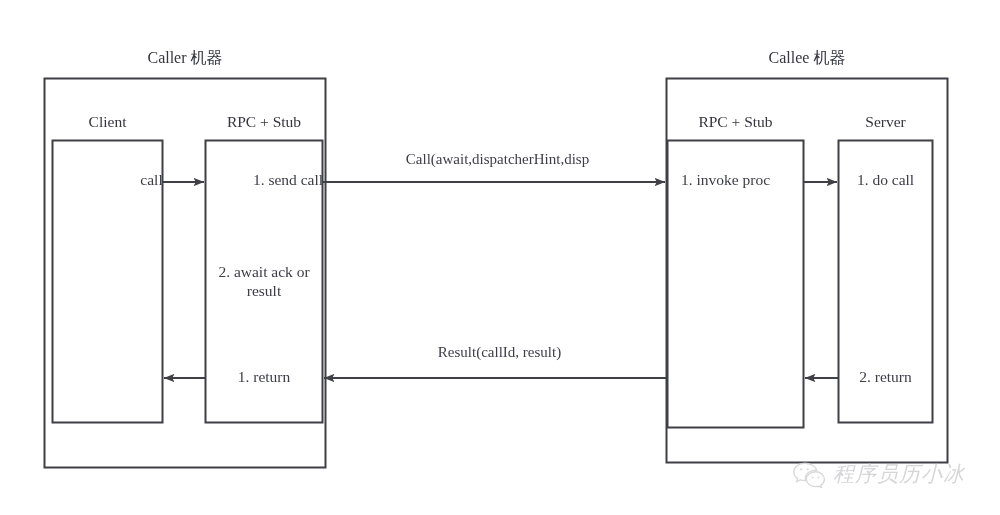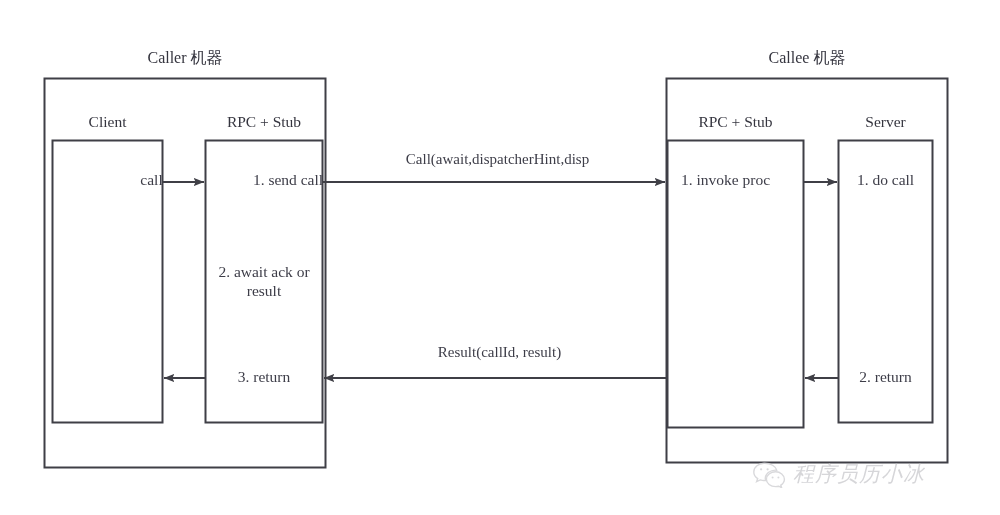--- a/index.html
+++ b/index.html
@@ -123,36 +123,36 @@
 
   <div class="txt component-label" style="left:838px; top:112px; width:95px;">Server</div>
 
   <div class="txt step-label" style="left:52px; top:170px; width:111px;padding-left:44px;">call</div>
 
   <div class="txt step-label" style="left:205px; top:170px; width:118px;margin-left:24px;">1. send call</div>
 
   <div class="txt step-label" style="left:203px; top:262px; width:122px;">2. await ack or
 result</div>
 
-  <div class="txt step-label" style="left:205px; top:367px; width:118px;">3. return</div>
+  <div class="txt step-label" style="left:205px; top:367px; width:118px;">1. return</div>
 
   <div class="txt step-label" style="left:667px; top:170px; width:117px;">1. invoke proc</div>
 
 
   <div class="txt step-label" style="left:838px; top:170px; width:95px;">1. do call</div>
 
   <div class="txt step-label" style="left:838px; top:367px; width:95px;">2. return</div>
 
   <div class="txt edge-label" style="left:370px; top:111px; width:255px;">
     <div>Call(await,dispatcherHint,disp</div>
   </div>
 
   <div class="txt edge-label" style="left:372px; top:343px; width:255px;">Result(callId, result)</div>
 
-  <div class="watermark" style="left:752px; top:460px;">
+  <div class="watermark" style="left:792px; top:460px;">
     <svg class="wechat-icon" width="34" height="27" viewBox="0 0 34 27">
       <path d="M12.6 2.2C6.6 2.2 1.8 6.1 1.8 10.9c0 2.7 1.5 5.1 3.9 6.7l-1.1 3.1 3.6-1.8
                c1.4.4 2.9.7 4.4.7.3 0 .7 0 1-.1-.2-.7-.3-1.4-.3-2.1 0-4.6 4.6-8.3 10.3-8.3
                .4 0 .7 0 1.1.1C23.8 5.3 18.7 2.2 12.6 2.2z" fill="none" stroke="#d6d6d9" stroke-width="1.4"></path>
       <circle cx="9.1" cy="8.3" r="1.15" fill="#d6d6d9"></circle>
       <circle cx="15.6" cy="8.3" r="1.15" fill="#d6d6d9"></circle>
       <path d="M23.6 10.8c-5.1 0-9.2 3.3-9.2 7.4 0 4.1 4.1 7.4 9.2 7.4 1.1 0 2.1-.2 3.1-.4
                l2.9 1.5-.8-2.5c2.2-1.4 3.6-3.5 3.6-5.9 0-4.1-4.1-7.5-8.8-7.5z" fill="none" stroke="#d6d6d9" stroke-width="1.4"></path>
       <circle cx="20.6" cy="16.4" r="1.0" fill="#d6d6d9"></circle>
       <circle cx="26.4" cy="16.4" r="1.0" fill="#d6d6d9"></circle>

